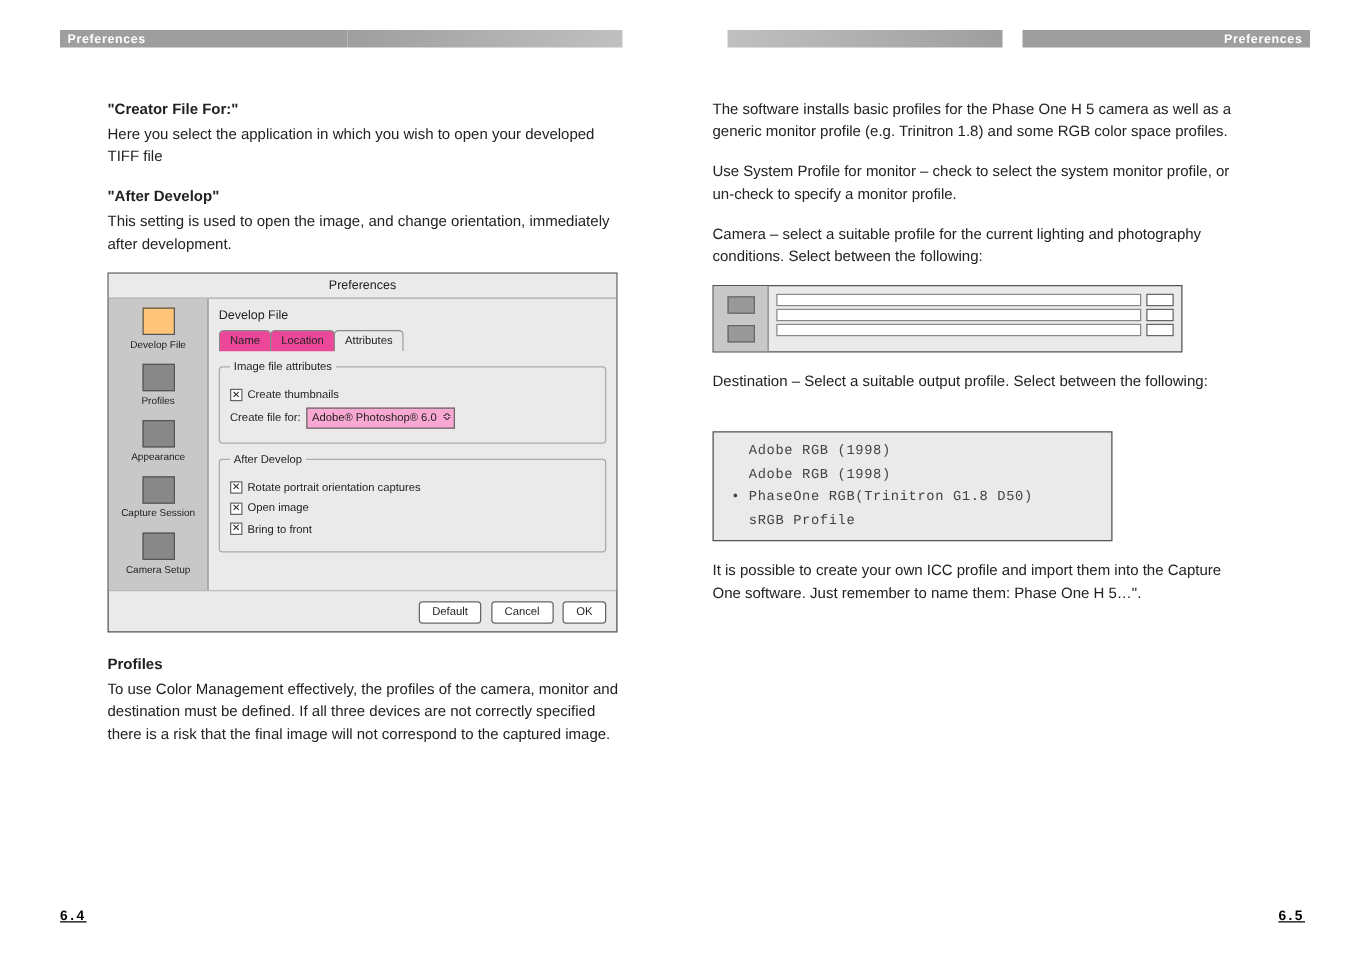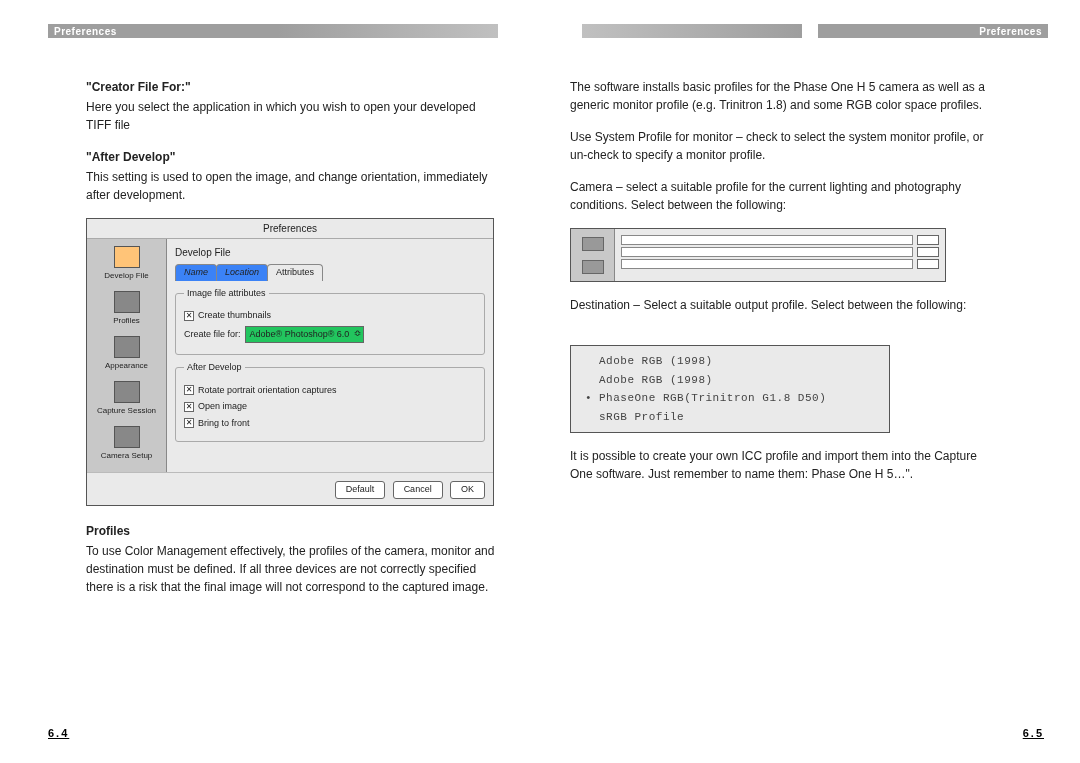--- a/index.html
+++ b/index.html
@@ -100,26 +100,26 @@
   .sb-icon.sel { background:#ffc478; }
   .prefs-main {
     flex: 1;
     background: #eaeaea;
     padding: 6px 8px;
     font-size: 9px;
   }
   .group-title { font-size: 10px; margin-bottom: 4px; }
   .tabs-row { display:flex; gap:0; margin-bottom:6px; font-size:9px; }
   .tab { border:1px solid #888; border-bottom:none; border-radius: 4px 4px 0 0; padding:1px 8px; background:#eaeaea; margin-right:-1px; }
-  .tab.bg { background:#3b82f6;font-style:italic; }
+  .tab.bg { background:#ec4899; }
   .fieldset { border:1px solid #aaa; border-radius:3px; padding:6px 8px 8px 8px; margin-bottom:6px; }
   .fieldset legend { font-size:9px; padding:0 3px; }
   .chk-row { display:flex; align-items:center; gap:4px; font-size:9px; margin:3px 0; }
   .chk { width:10px; height:10px; border:1px solid #666; background:#fff; font-size:8px; line-height:8px; text-align:center; }
-  .dropdown { border:1px solid #666; background:#22c55e; font-size:9px; padding:1px 14px 1px 4px; position:relative; display:inline-block; }
+  .dropdown { border:1px solid #666; background:#f9a8d4; font-size:9px; padding:1px 14px 1px 4px; position:relative; display:inline-block; }
   .dropdown::after { content:"≎"; position:absolute; right:2px; top:0; font-size:9px; }
   .btn-row { text-align:right; padding:6px 8px; border-top:1px solid #bbb; }
   .btn { display:inline-block; border:1px solid #666; border-radius:3px; background:#fff; font-size:9px; padding:1px 10px; margin-left:4px; }
 
   
   .mini-dialog {
     width: 376px;
     height: 54px;
     border:1px solid #555;
     background:#eaeaea;

